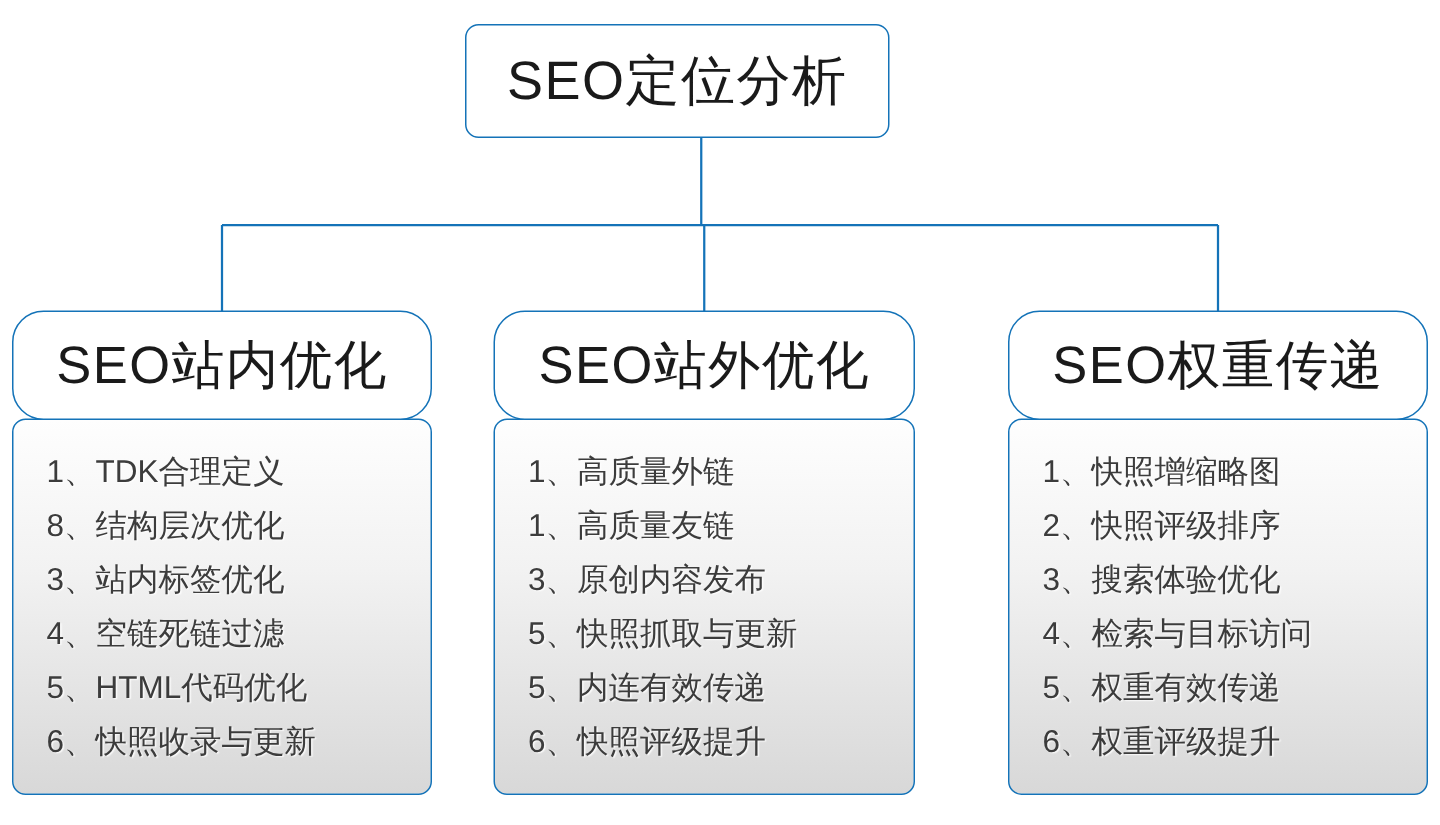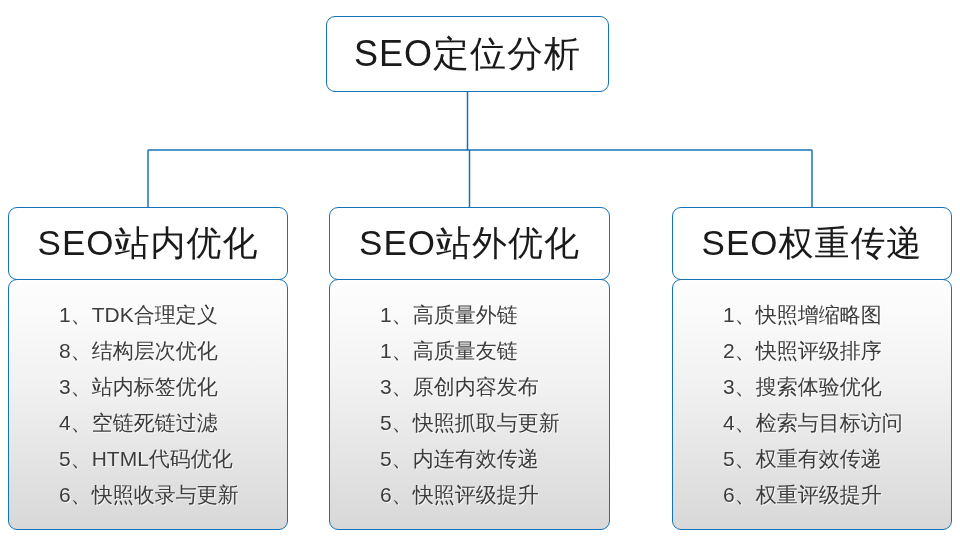--- a/index.html
+++ b/index.html
@@ -18,21 +18,21 @@
   .connectors {
     position: absolute;
     left: 0;
     top: 0;
     width: 960px;
     height: 550px;
     pointer-events: none;
   }
   .root-box {
     position: absolute;
-    left: 326px;
+    left: 310px;
     top: 16px;
     width: 283px;
     height: 76px;
     box-sizing: border-box;
     background: #ffffff;
     border: 1.5px solid #1473b8;
     border-radius: 9px;
     display: flex;
     align-items: center;
     justify-content: center;
@@ -51,21 +51,21 @@
   .panel-right { left: 672px; width: 280px; }
   .panel-header {
     position: absolute;
     left: 0;
     top: 0;
     width: 100%;
     height: 73px;
     box-sizing: border-box;
     background: #ffffff;
     border: 1.5px solid #1473b8;
-    border-radius: 9px;
+    border-radius: 21px;
     display: flex;
     align-items: center;
     justify-content: center;
     font-size: 35px;
     color: #1a1a1a;
     letter-spacing: 1px;
     white-space: nowrap;
     z-index: 2;
   }
   .panel-body {
@@ -81,21 +81,20 @@
     padding: 17px 10px 0 22px;
     z-index: 1;
   }
   .panel-item {
     height: 36px;
     line-height: 36px;
     font-size: 21px;
     color: #3c3c3c;
     white-space: nowrap;
     text-shadow: 1px 1px 1px rgba(255,255,255,0.9);
-    margin-left: 28px;
   }
 </style>
 </head>
 <body>
 
 <div class="canvas">
 
   <svg class="connectors" viewBox="0 0 960 550" xmlns="http://www.w3.org/2000/svg">
     <g stroke="#1473b8" stroke-width="1.5" fill="none">
       <line x1="467.5" y1="92" x2="467.5" y2="150.5"></line>

